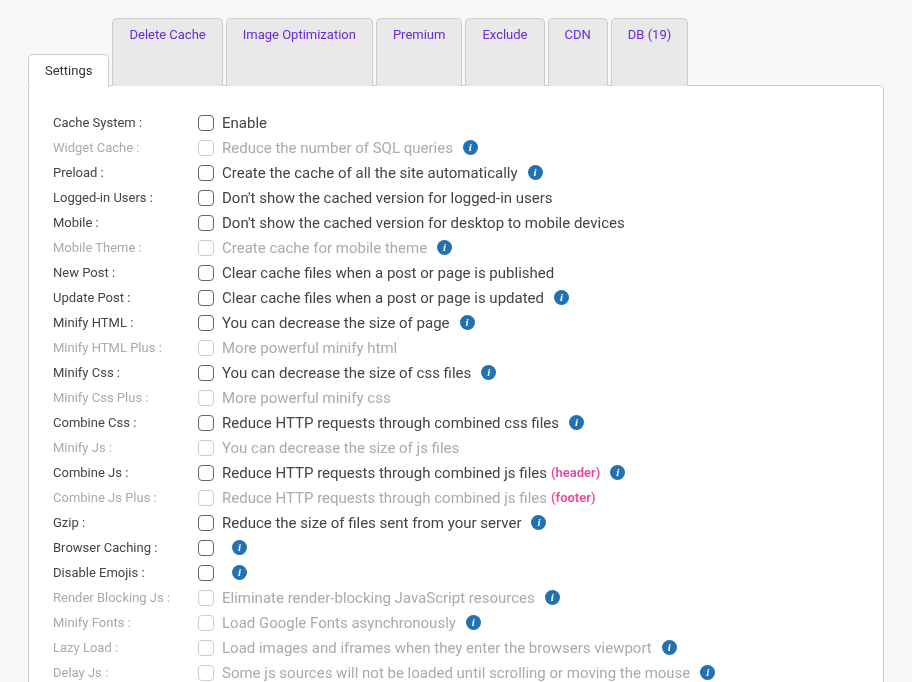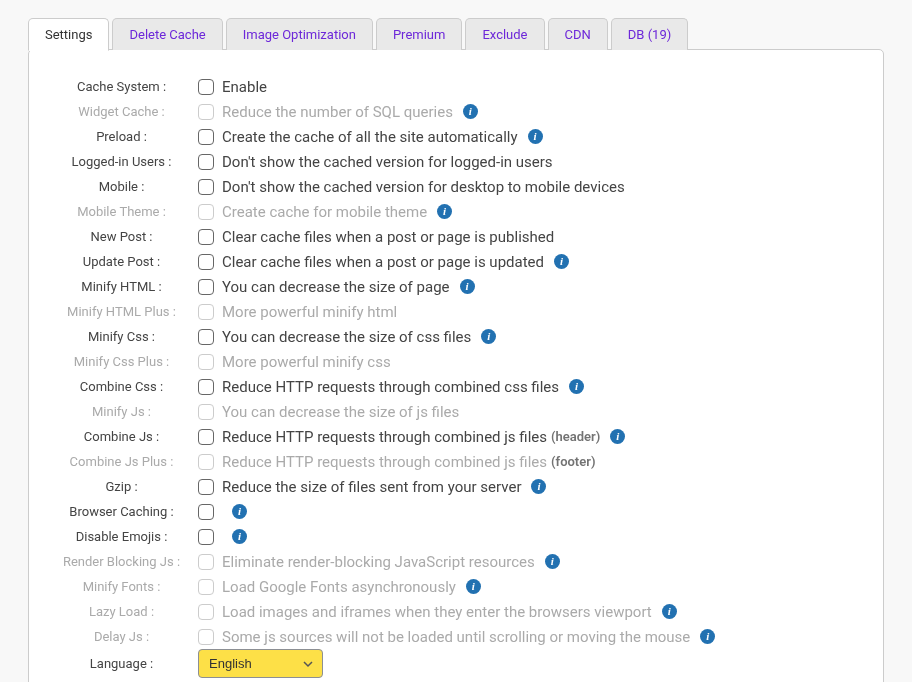--- a/index.html
+++ b/index.html
@@ -30,39 +30,40 @@
     font-size: 13px;
     color: #6d28d9;
     position: relative;
   }
   .tab.active {
     background: #fff;
     border-color: #ccc;
     border-bottom: 1px solid #fff;
     margin-bottom: -1px;
     color: #333;
+    margin-top: 36px;
   }
   .panel {
     background: #fff;
     border: 1px solid #ccc;
     border-top-left-radius: 0;
     border-radius: 5px;
     padding: 24px 24px 30px 24px;
     margin-top: -1px;
     position: relative;
     z-index: 1;
   }
   .row {
     display: flex;
     align-items: center;
     min-height: 25px;
   }
   .label-col {
     width: 145px;
-    text-align: center;
+    text-align: left;
     padding-right: 8px;
     font-size: 13px;
   }
   .label-col.muted { color: #aaa; }
   .label-col.normal { color: #444; }
   .checkbox {
     width: 16px;
     height: 16px;
     border: 1.5px solid #666;
     border-radius: 4px;
@@ -92,21 +93,21 @@
     font-style: italic;
     font-weight: bold;
     font-size: 11px;
     margin-left: 10px;
     cursor: help;
     flex-shrink: 0;
     line-height: 1;
   }
   .info-icon::before { content: "i"; }
   .extra {
-    color: #737373;
+    color: #ec4899;
     font-weight: 600;
     margin-left: 4px;
     font-size: 13px;
   }
   .select-wrap {
     position: relative;
     display: inline-block;
   }
   select {
     appearance: none;

